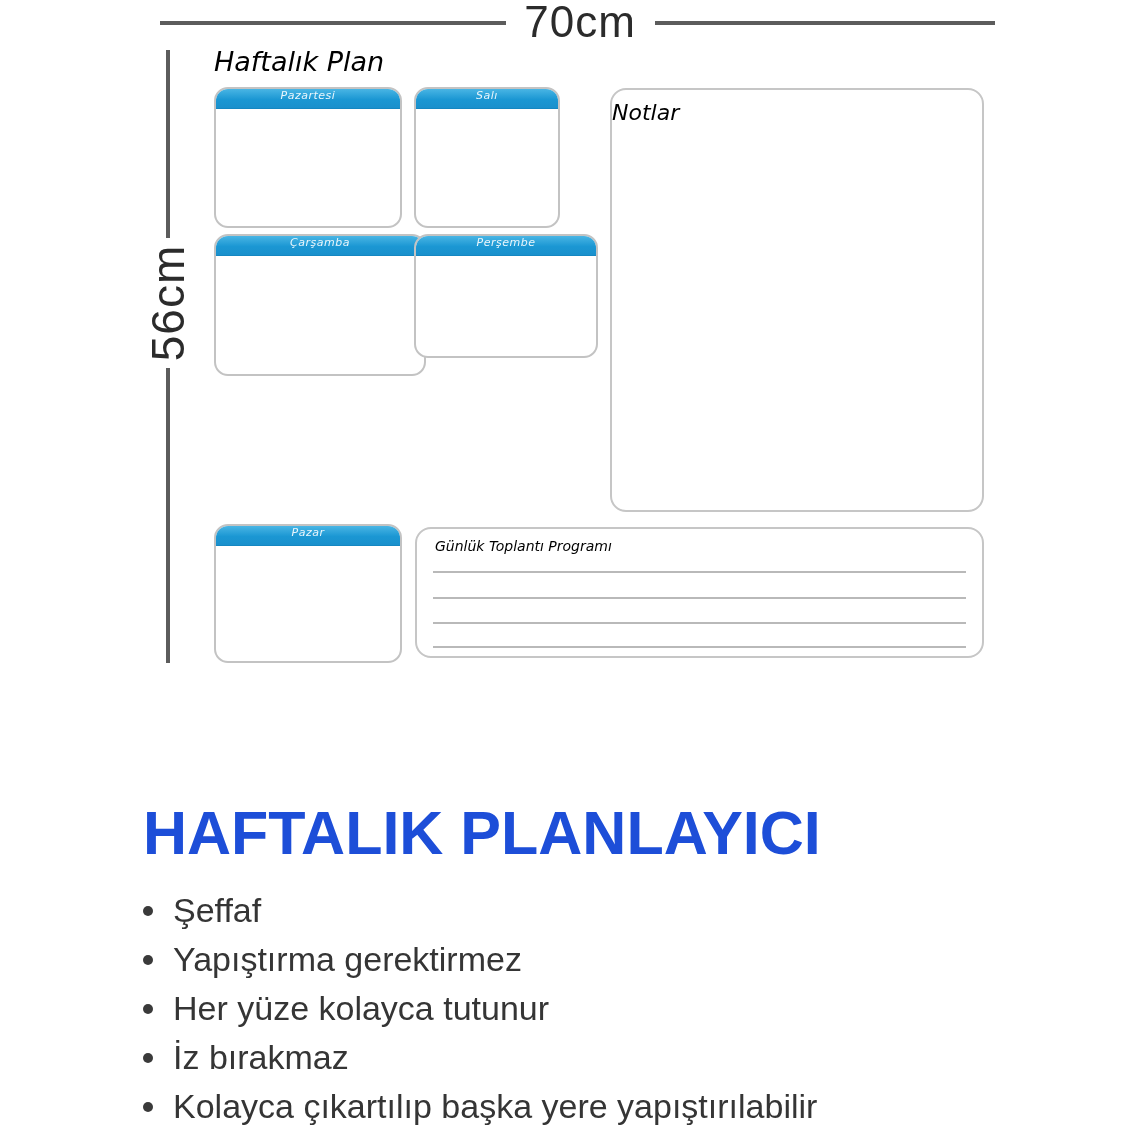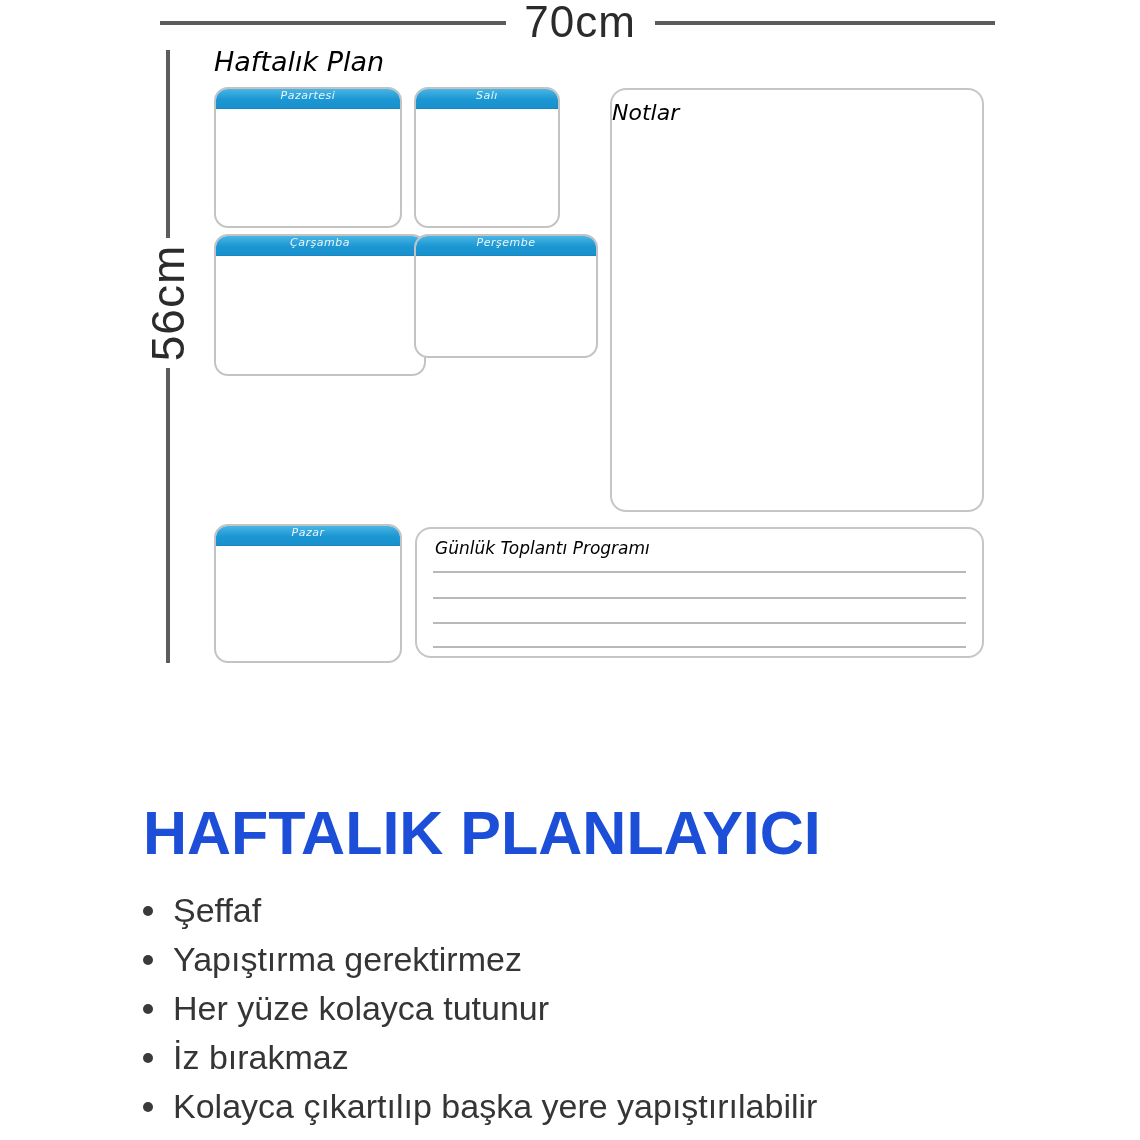--- a/index.html
+++ b/index.html
@@ -71,21 +71,21 @@
     top: 10px;
     left: 0;
     width: 100%;
     text-align: left;
     font-size: 22px;
   }
   .meeting-title {
     position: absolute;
     top: 9px;
     left: 18px;
-    font-size: 17px;
+    font-size: 14px;
   }
   .ruled-line {
     position: absolute;
     left: 16px;
     right: 16px;
     height: 2px;
     background: #b9b9b9;
   }
 
   

